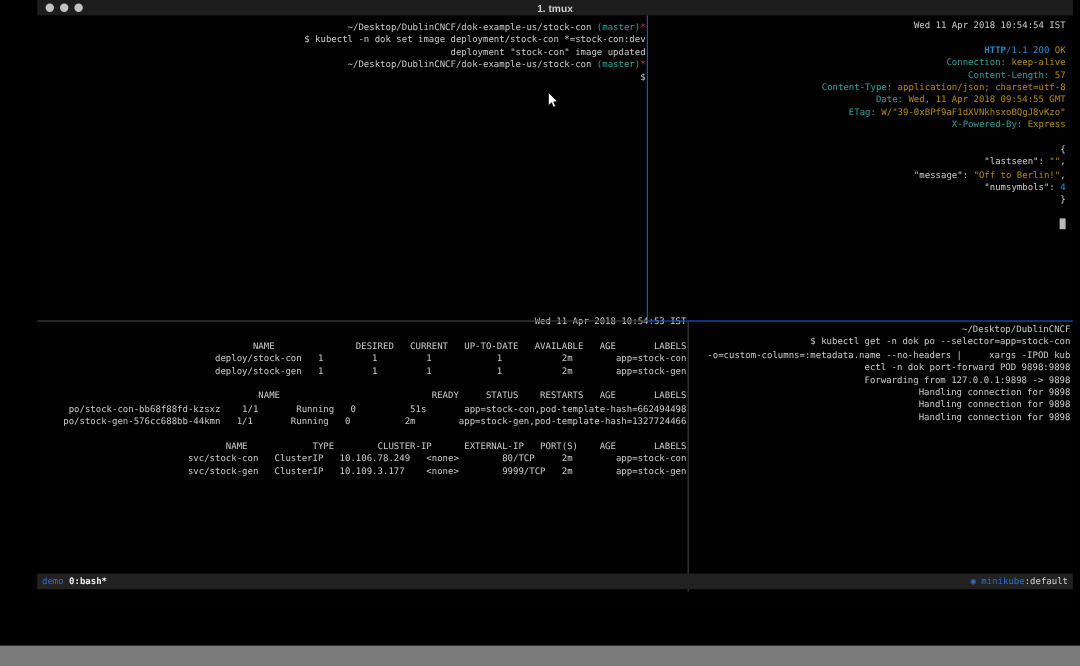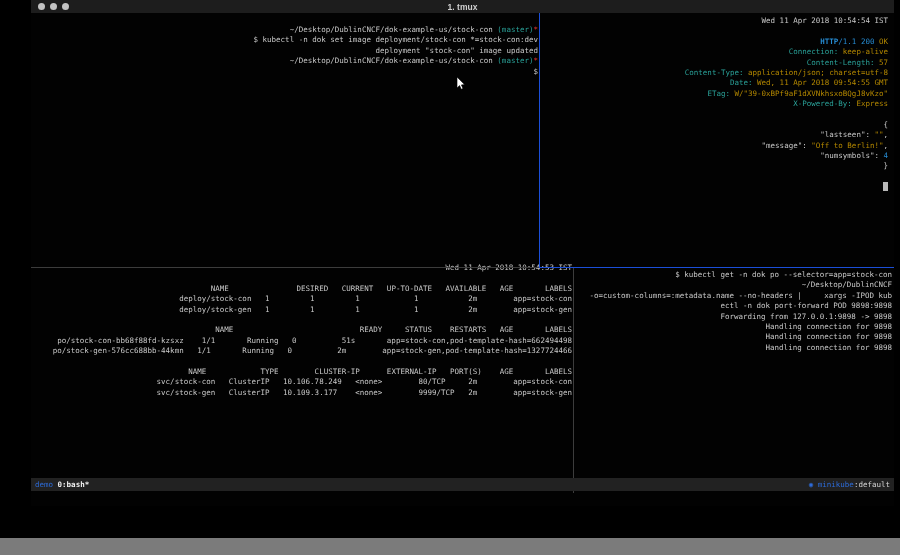--- a/index.html
+++ b/index.html
@@ -18,21 +18,21 @@
   .c-red{color:var(--red);}
   .c-yellow{color:var(--yellow);}
   .c-blue{color:var(--blue);}
   .c-cursor{background:var(--cursor);color:var(--cursor);}
   .b{font-weight:bold;}
   .divider{position:absolute;}
   .div-v-top{left:508px;top:0;width:1px;height:254px;background:var(--border-blue);}
   .div-h-left{left:0;top:254px;width:508px;height:1px;background:var(--border-gray);}
   .div-h-right{left:508px;top:254px;right:0;height:1px;background:var(--border-blue);}
   .div-v-bottom{left:542px;top:255px;bottom:0;width:1px;background:var(--border-gray);}
-  .pane-tl{left:2px;top:12px;width:505px;}
+  .pane-tl{left:2px;top:5px;width:505px;}
   .pane-tr{left:514px;top:3px;right:6px;}
   .pane-bl{left:2px;top:250px;width:539px;}
   .pane-br{left:547px;top:257px;right:2px;}
   .statusbar{position:absolute;left:0;right:0;bottom:15px;height:13px;background:#222;
              display:flex;justify-content:space-between;align-items:center;
              font-size:7.5px;line-height:13px;padding:0 4px;box-sizing:border-box;}
   .sb-left,.sb-right{white-space:pre;}
   .sb-session{color:var(--status-blue);}
   .sb-window{color:#f0f0f0;font-weight:bold;}
   .sb-icon{color:var(--status-blue);}
@@ -92,22 +92,22 @@
           <div class="tline">&nbsp;</div>
           <div class="tline"><span>NAME                            READY     STATUS    RESTARTS   AGE       LABELS</span></div>
           <div class="tline"><span>po/stock-con-bb68f88fd-kzsxz    1/1       Running   0          51s       app=stock-con,pod-template-hash=662494498</span></div>
           <div class="tline"><span>po/stock-gen-576cc688bb-44kmn   1/1       Running   0          2m        app=stock-gen,pod-template-hash=1327724466</span></div>
           <div class="tline">&nbsp;</div>
           <div class="tline"><span>NAME            TYPE        CLUSTER-IP      EXTERNAL-IP   PORT(S)    AGE       LABELS</span></div>
           <div class="tline"><span>svc/stock-con   ClusterIP   10.106.78.249   &lt;none&gt;        80/TCP     2m        app=stock-con</span></div>
           <div class="tline"><span>svc/stock-gen   ClusterIP   10.109.3.177    &lt;none&gt;        9999/TCP   2m        app=stock-gen</span></div>
         </div>
       <div class="pane pane-br">
+          <div class="tline"><span>~/Desktop/DublinCNCF</span></div>
           <div class="tline"><span>$ kubectl get -n dok po --selector=app=stock-con</span></div>
-          <div class="tline"><span>~/Desktop/DublinCNCF</span></div>
           <div class="tline"><span>-o=custom-columns=:metadata.name --no-headers |     xargs -IPOD kub</span></div>
           <div class="tline"><span>ectl -n dok port-forward POD 9898:9898</span></div>
           <div class="tline"><span>Forwarding from 127.0.0.1:9898 -&gt; 9898</span></div>
           <div class="tline"><span>Handling connection for 9898</span></div>
           <div class="tline"><span>Handling connection for 9898</span></div>
           <div class="tline"><span>Handling connection for 9898</span></div>
         </div>
 
       <div class="divider div-v-top"></div>
       <div class="divider div-h-left"></div>

